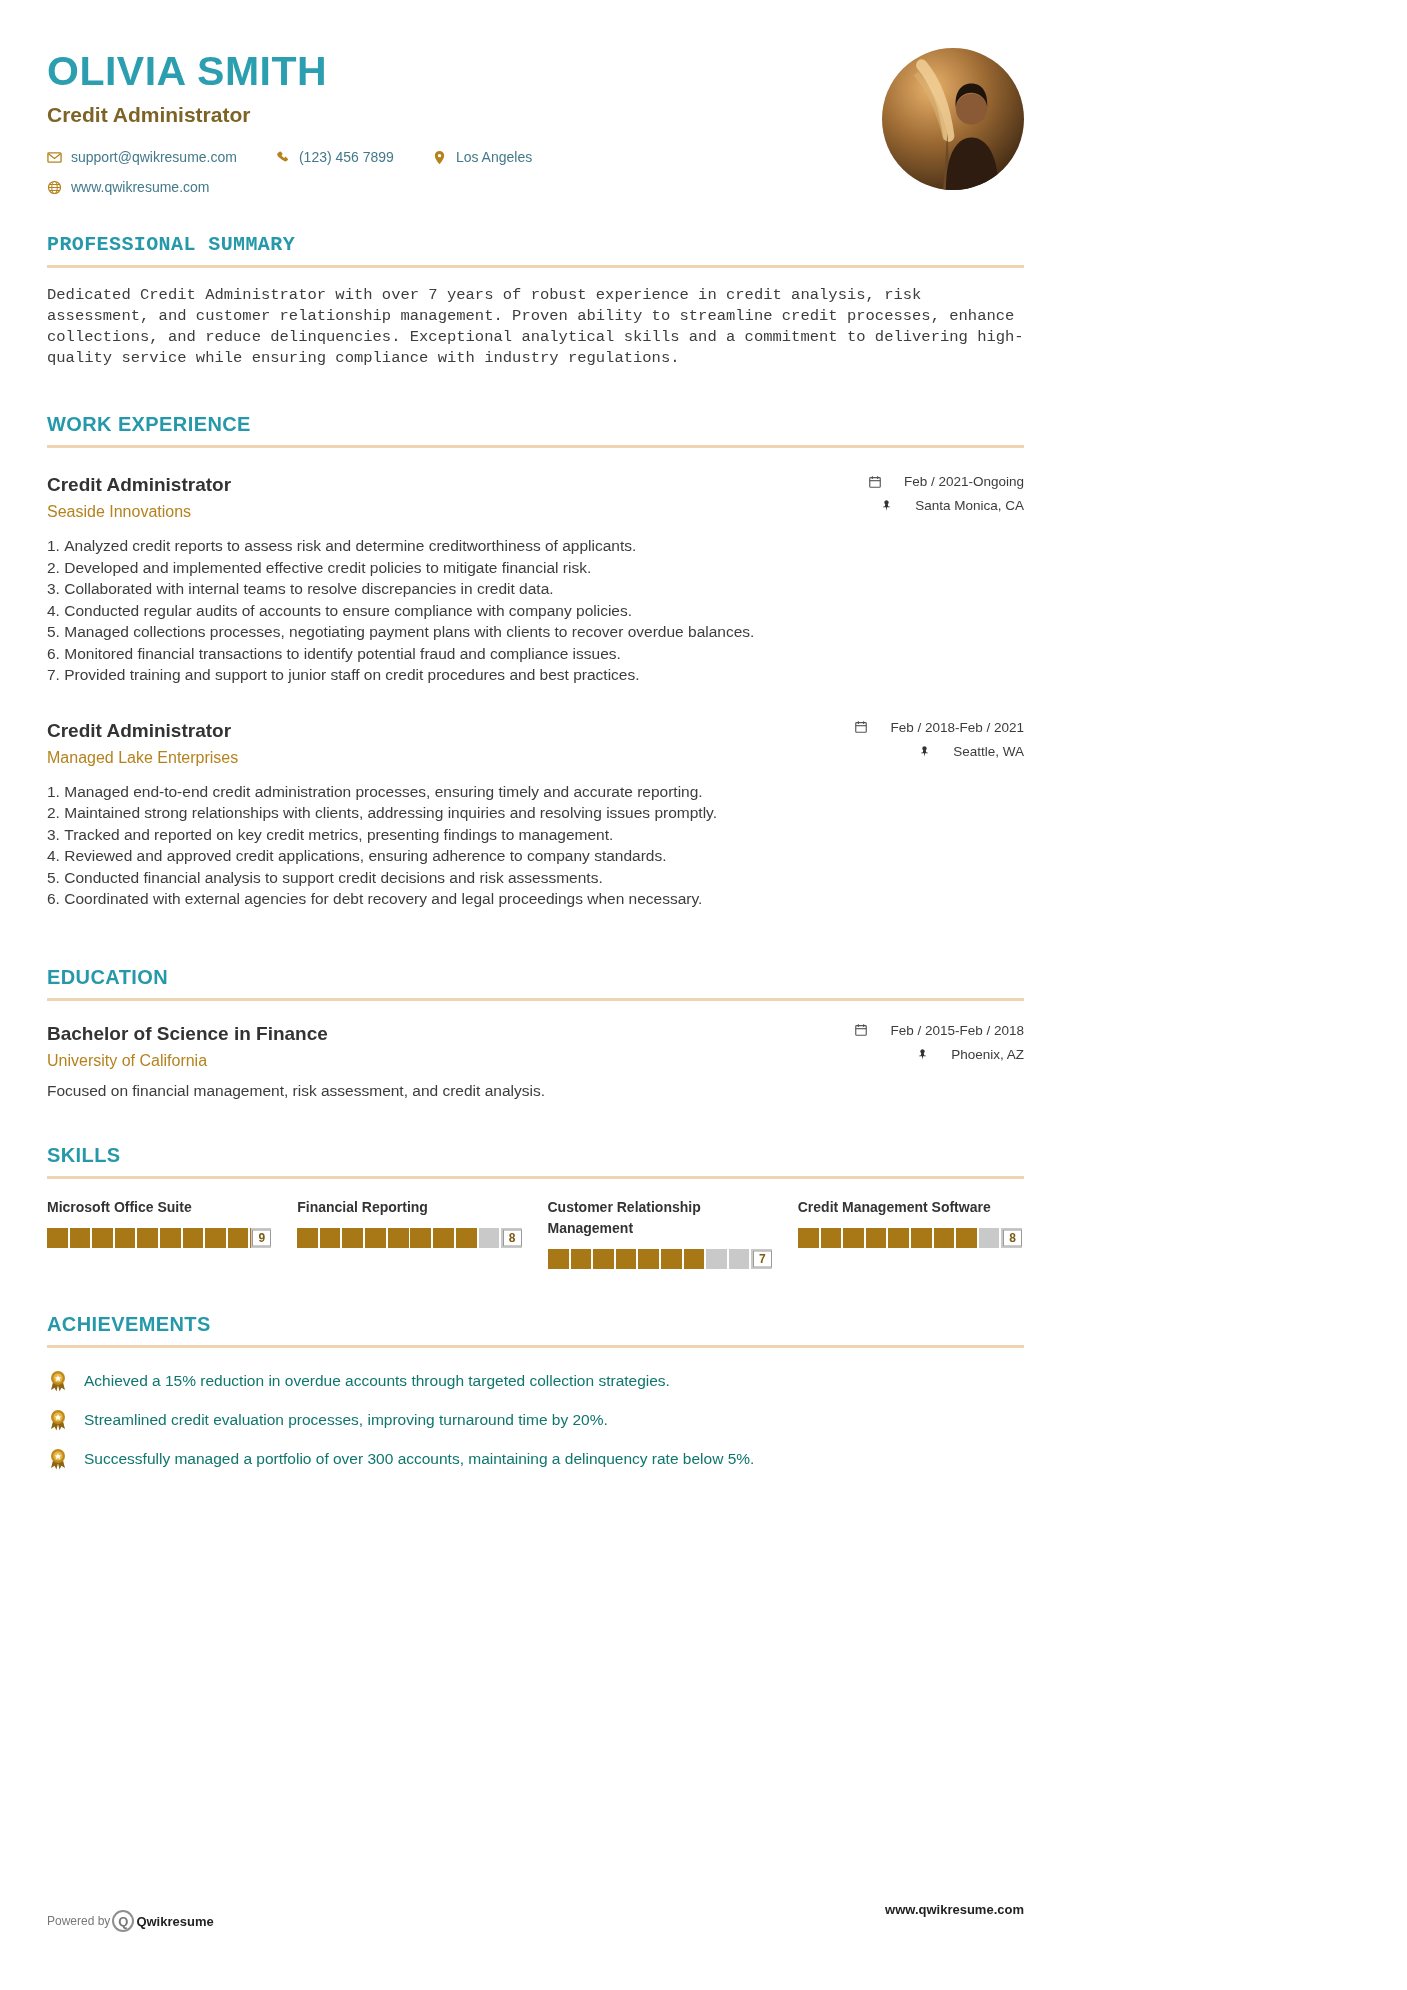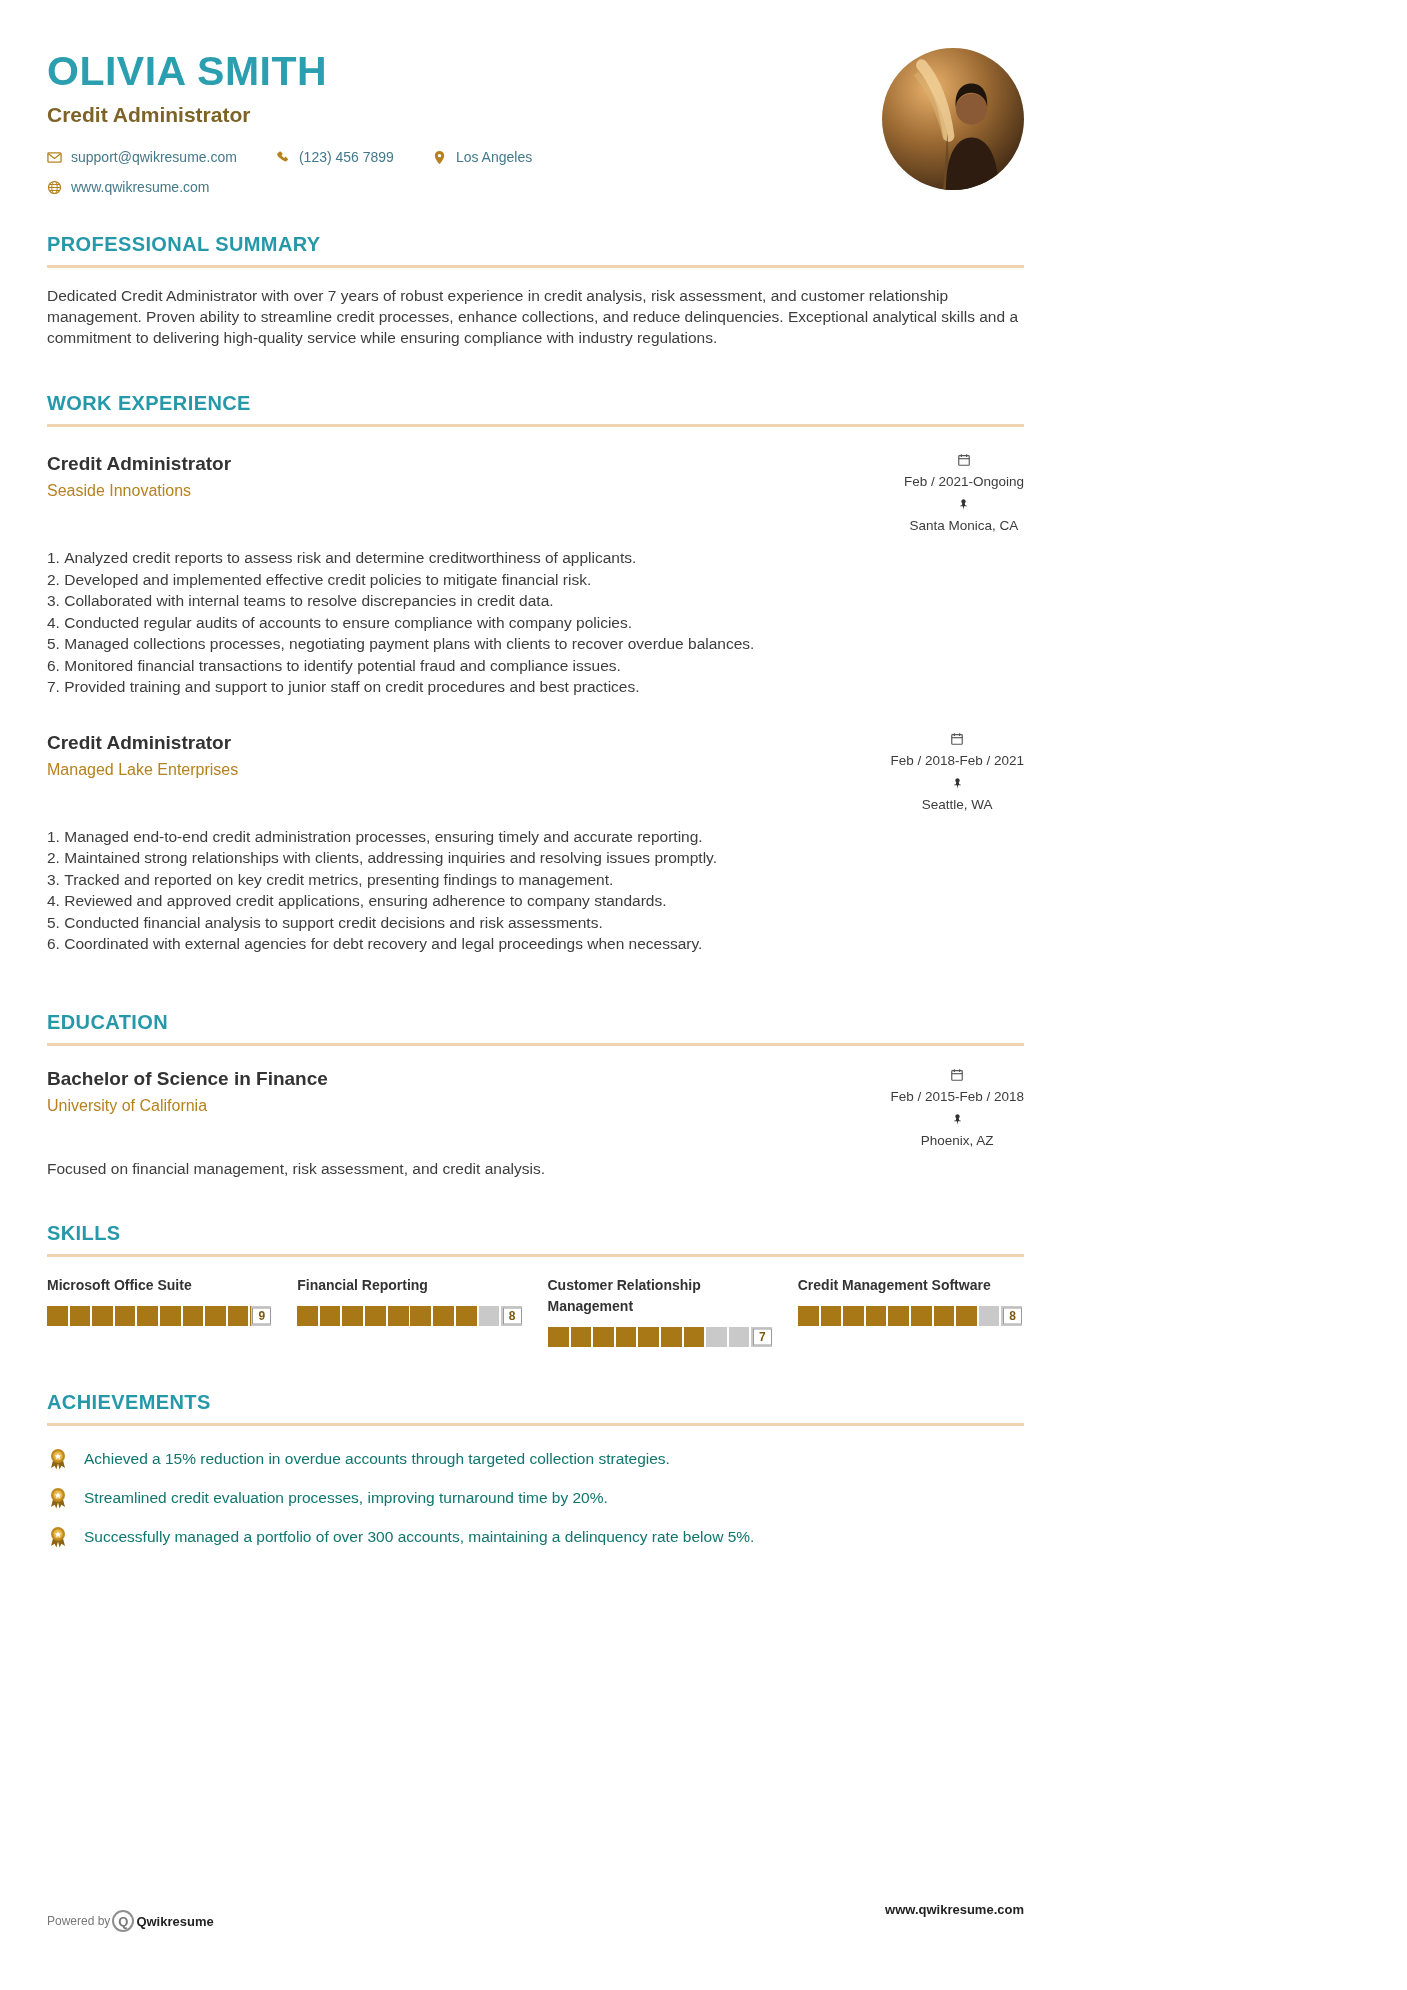--- a/index.html
+++ b/index.html
@@ -15,32 +15,32 @@
   .contact-row { display:flex; align-items:center; gap:38px; margin-top:22px;
                  font-size:14px; color:#43798a; }
   .contact-row + .contact-row { margin-top:14px; }
   .contact-item { display:inline-flex; align-items:center; gap:9px; }
   .icon { display:inline-flex; align-items:center; justify-content:center; flex-shrink:0; }
   .photo { width:142px; height:142px; border-radius:50%; overflow:hidden; flex-shrink:0; }
   .photo svg { display:block; width:100%; height:100%; }
 
   
   .section { margin-top:44px; }
-  .section.first { margin-top:38px; }
+  .section.first { margin-top:38px;font-family:Liberation Mono, monospace; }
   .section-title { font-size:20px; font-weight:800; color:#2598a9; letter-spacing:0.4px; }
   .rule { height:3px; background:#f0d3b1; margin-top:9px; }
   .summary-text { margin-top:17px; font-size:15.5px; line-height:21px; color:#3d3d3d; }
 
   
   .job { margin-top:26px; }
   .job-head { display:flex; justify-content:space-between; align-items:flex-start; }
   .job-title { font-size:19px; font-weight:700; color:#333; }
   .company { font-size:16px; color:#b5821e; margin-top:7px; }
   .meta { font-size:13.5px; color:#3c3c3c; }
-  .meta-line { display:flex; justify-content:flex-end; align-items:center; gap:7px;flex-direction:column; }
+  .meta-line { display:flex; justify-content:flex-end; align-items:center; gap:22px; }
   .meta-line + .meta-line { margin-top:9px; }
   .bullets { margin-top:14px; list-style:decimal inside; font-size:15.5px; line-height:21.5px; color:#3d3d3d; }
   .edu-desc { margin-top:12px; font-size:15.5px; color:#3d3d3d; }
 
   
   .skills-grid { display:flex; gap:24px; margin-top:18px; }
   .skill { flex:1; min-width:0; }
   .skill-name { font-size:14px; line-height:21px; color:#333;font-weight:bold; }
   .skill-bar { margin-top:10px; height:20px; background:#c9c9c9; position:relative; }
   .skill-fill { height:100%; background:#a87816; }

